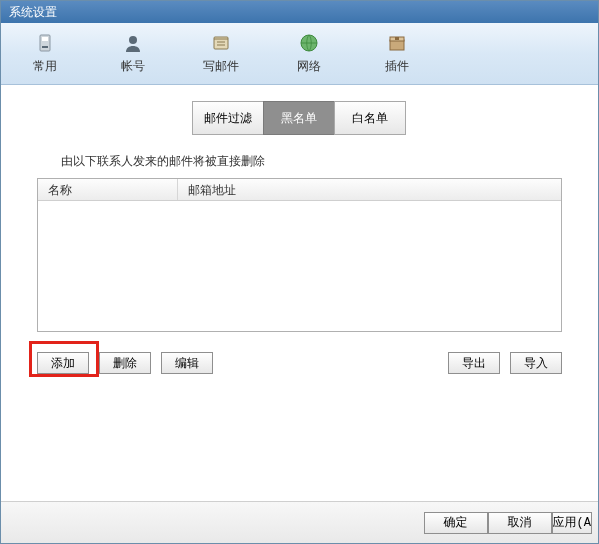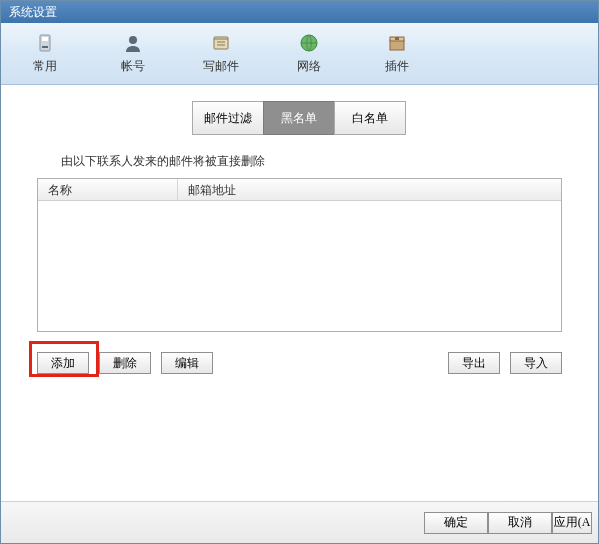--- a/index.html
+++ b/index.html
@@ -127,21 +127,21 @@
     min-width: 52px;
     height: 22px;
     border: 1px solid #8f8f8f;
     background: linear-gradient(to bottom,#fefefe,#e7e7e7);
     display: flex;
     align-items: center;
     justify-content: center;
     padding: 0 12px;
     cursor: pointer;
     font-size: 12px;
-    font-family: Liberation Serif, serif;
+    font-family: Liberation Mono, monospace;
   }
   .add-highlight {
     position: absolute;
     border: 3px solid #e2231a;
     pointer-events: none;
   }
   .footer {
     height: 42px;
     border-top: 1px solid #cfcfcf;
     background: linear-gradient(to bottom, #f7f7f7, #e9e9e9);

